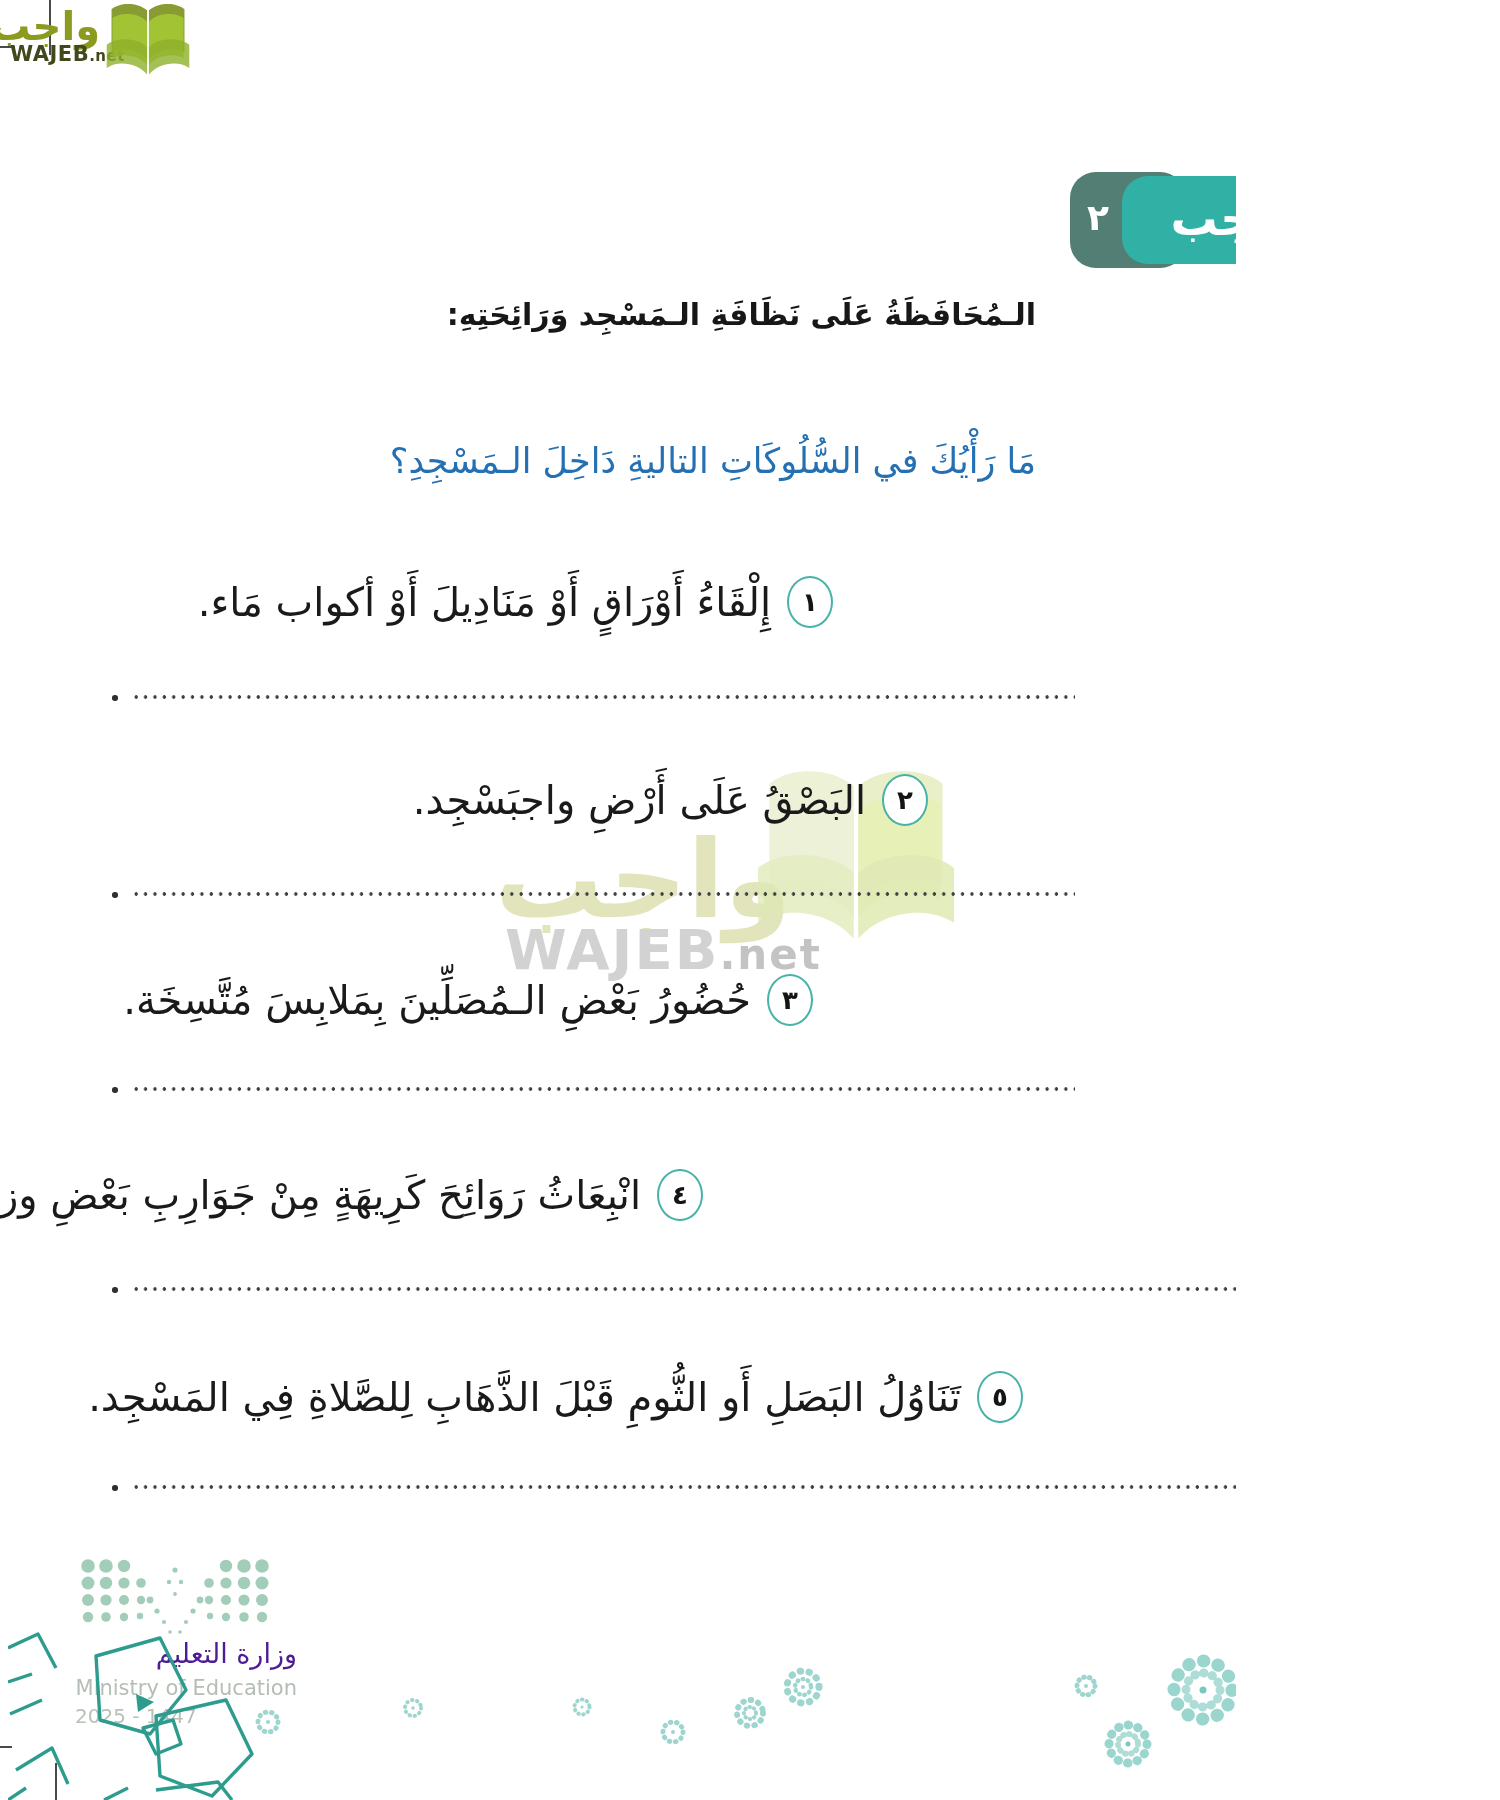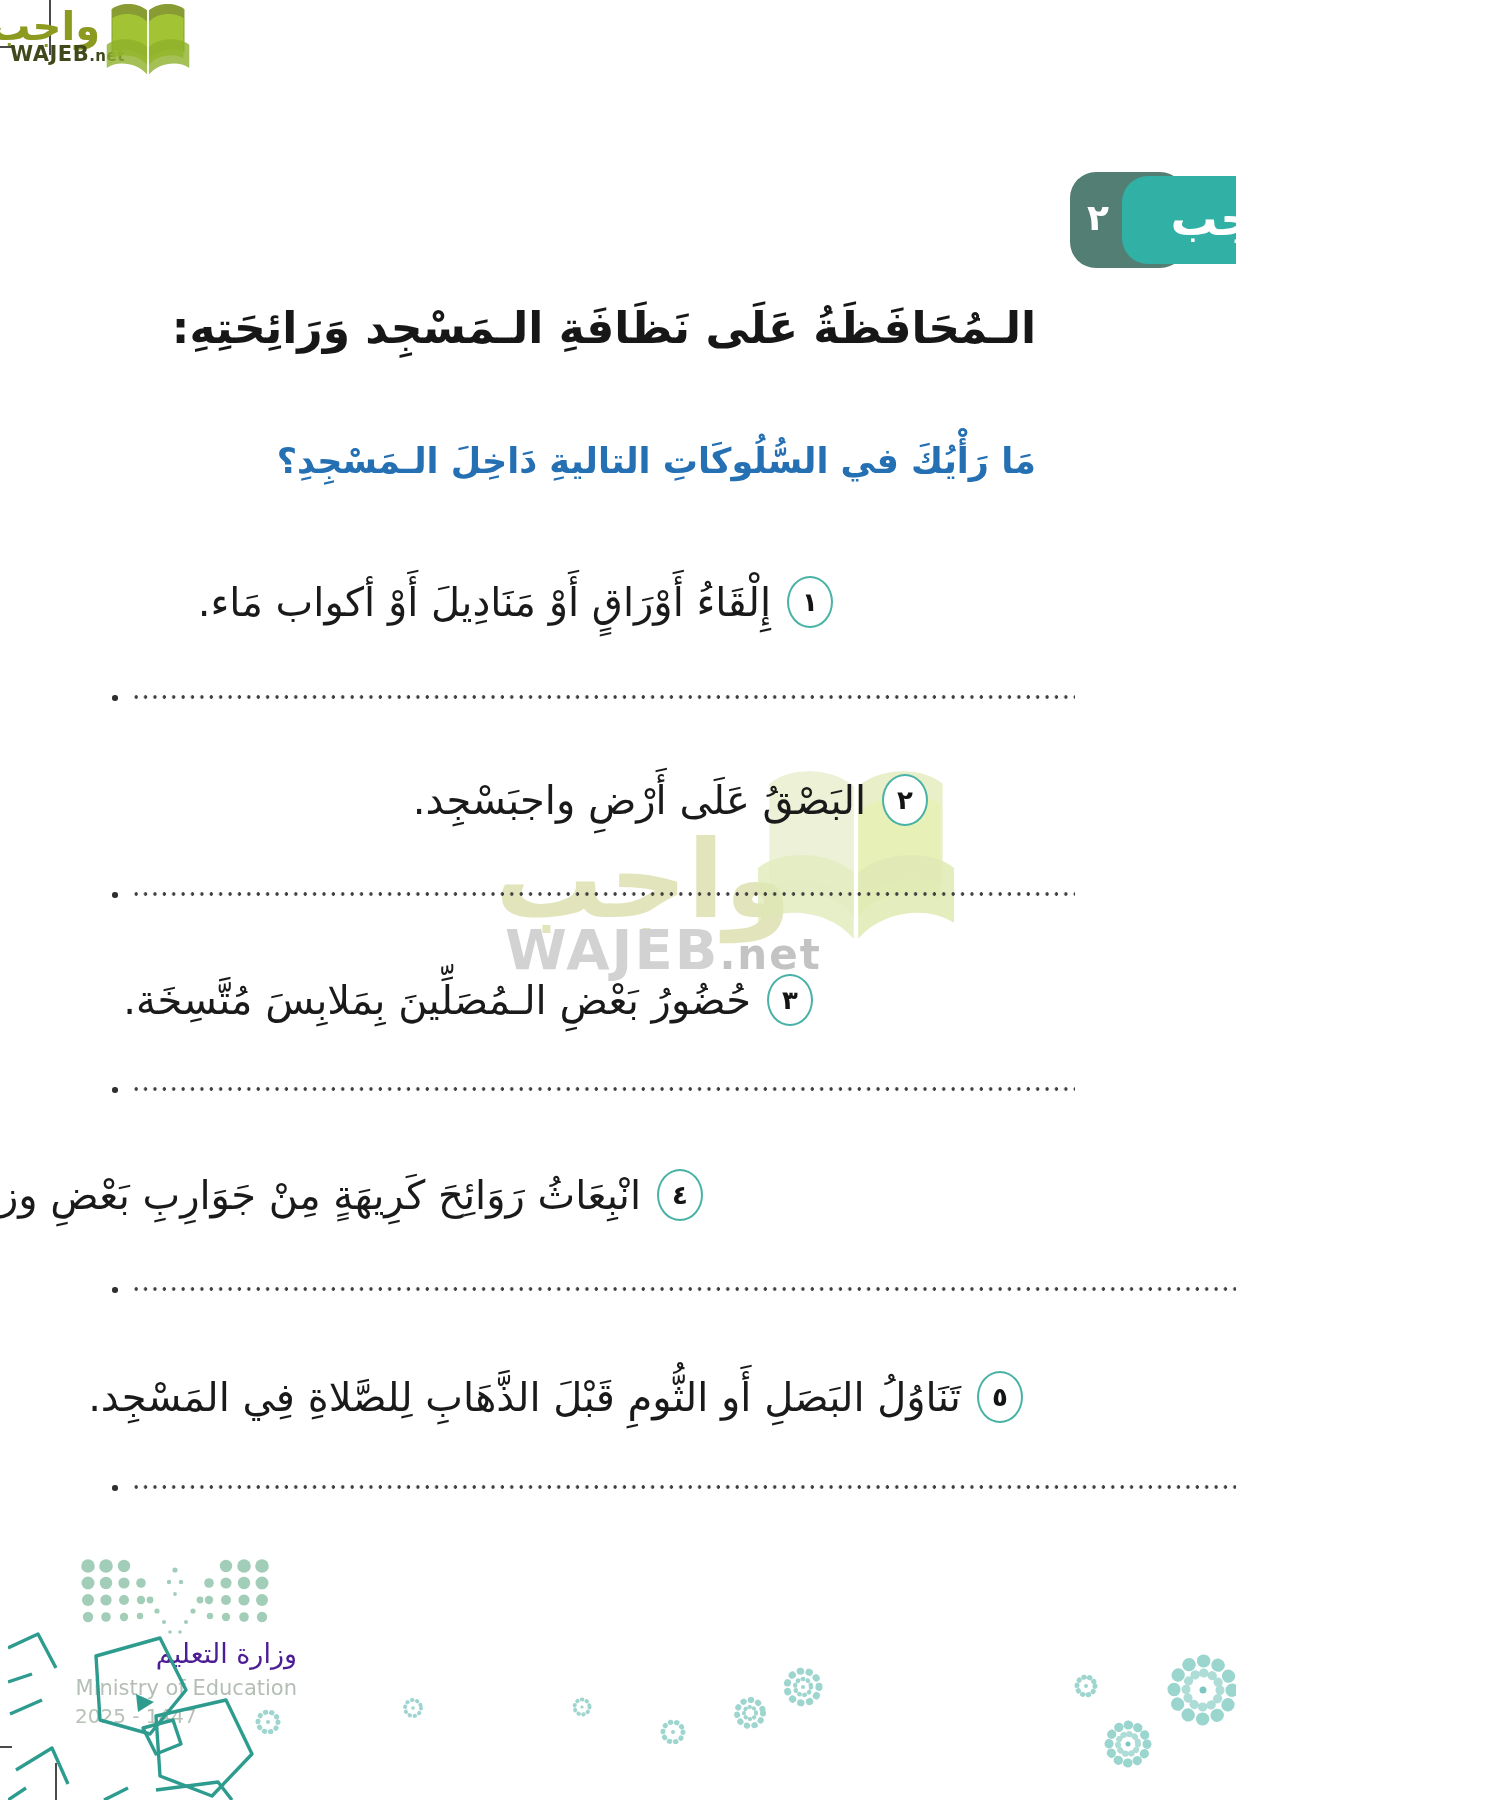--- a/index.html
+++ b/index.html
@@ -21,23 +21,23 @@
   .badge-dark{position:absolute;left:1070px;top:172px;width:116px;height:96px;
               background:#527e73;border-radius:26px;}
   .badge-num{position:absolute;left:8px;top:0;width:40px;height:96px;line-height:92px;
              text-align:center;color:#fff;font-size:36px;font-weight:bold;}
   .badge-light{position:absolute;left:1122px;top:176px;width:368px;height:88px;
                background:#31b0a6;border-radius:26px 0 0 26px;}
   .badge-label{position:absolute;left:28px;top:0;width:170px;height:88px;line-height:86px;
                text-align:center;color:#fff;font-size:47px;font-weight:bold;direction:rtl;}
 
   .heading{position:absolute;right:200px;top:288px;direction:rtl;text-align:right;
-           font-size:44px;font-weight:bold;color:#171717;line-height:1.8;white-space:nowrap;}
+           font-size:30px;font-weight:bold;color:#171717;line-height:1.8;white-space:nowrap;}
   .question{position:absolute;right:200px;top:430px;direction:rtl;text-align:right;
-            font-size:35px;font-weight:bold;color:#2470b3;line-height:1.8;white-space:nowrap;}
+            font-size:35px;font-weight:normal;color:#2470b3;line-height:1.8;white-space:nowrap;}
 
   .item-row{position:absolute;display:flex;direction:rtl;align-items:center;gap:16px;height:54px;}
   .item-circle{flex:0 0 auto;width:42px;height:48px;border:2.5px solid #48b2a6;border-radius:50%;
                display:flex;align-items:center;justify-content:center;background:#fff;
                font-size:26px;font-weight:bold;color:#141414;}
   .item-text{font-size:40px;color:#1a1a1a;white-space:nowrap;direction:rtl;}
 
   .dotted{position:absolute;height:6px;
           background-image:radial-gradient(circle at 2.2px 3px,#3f3f3f 1.55px,transparent 1.95px);
           background-size:9.4px 6px;background-repeat:repeat-x;}

